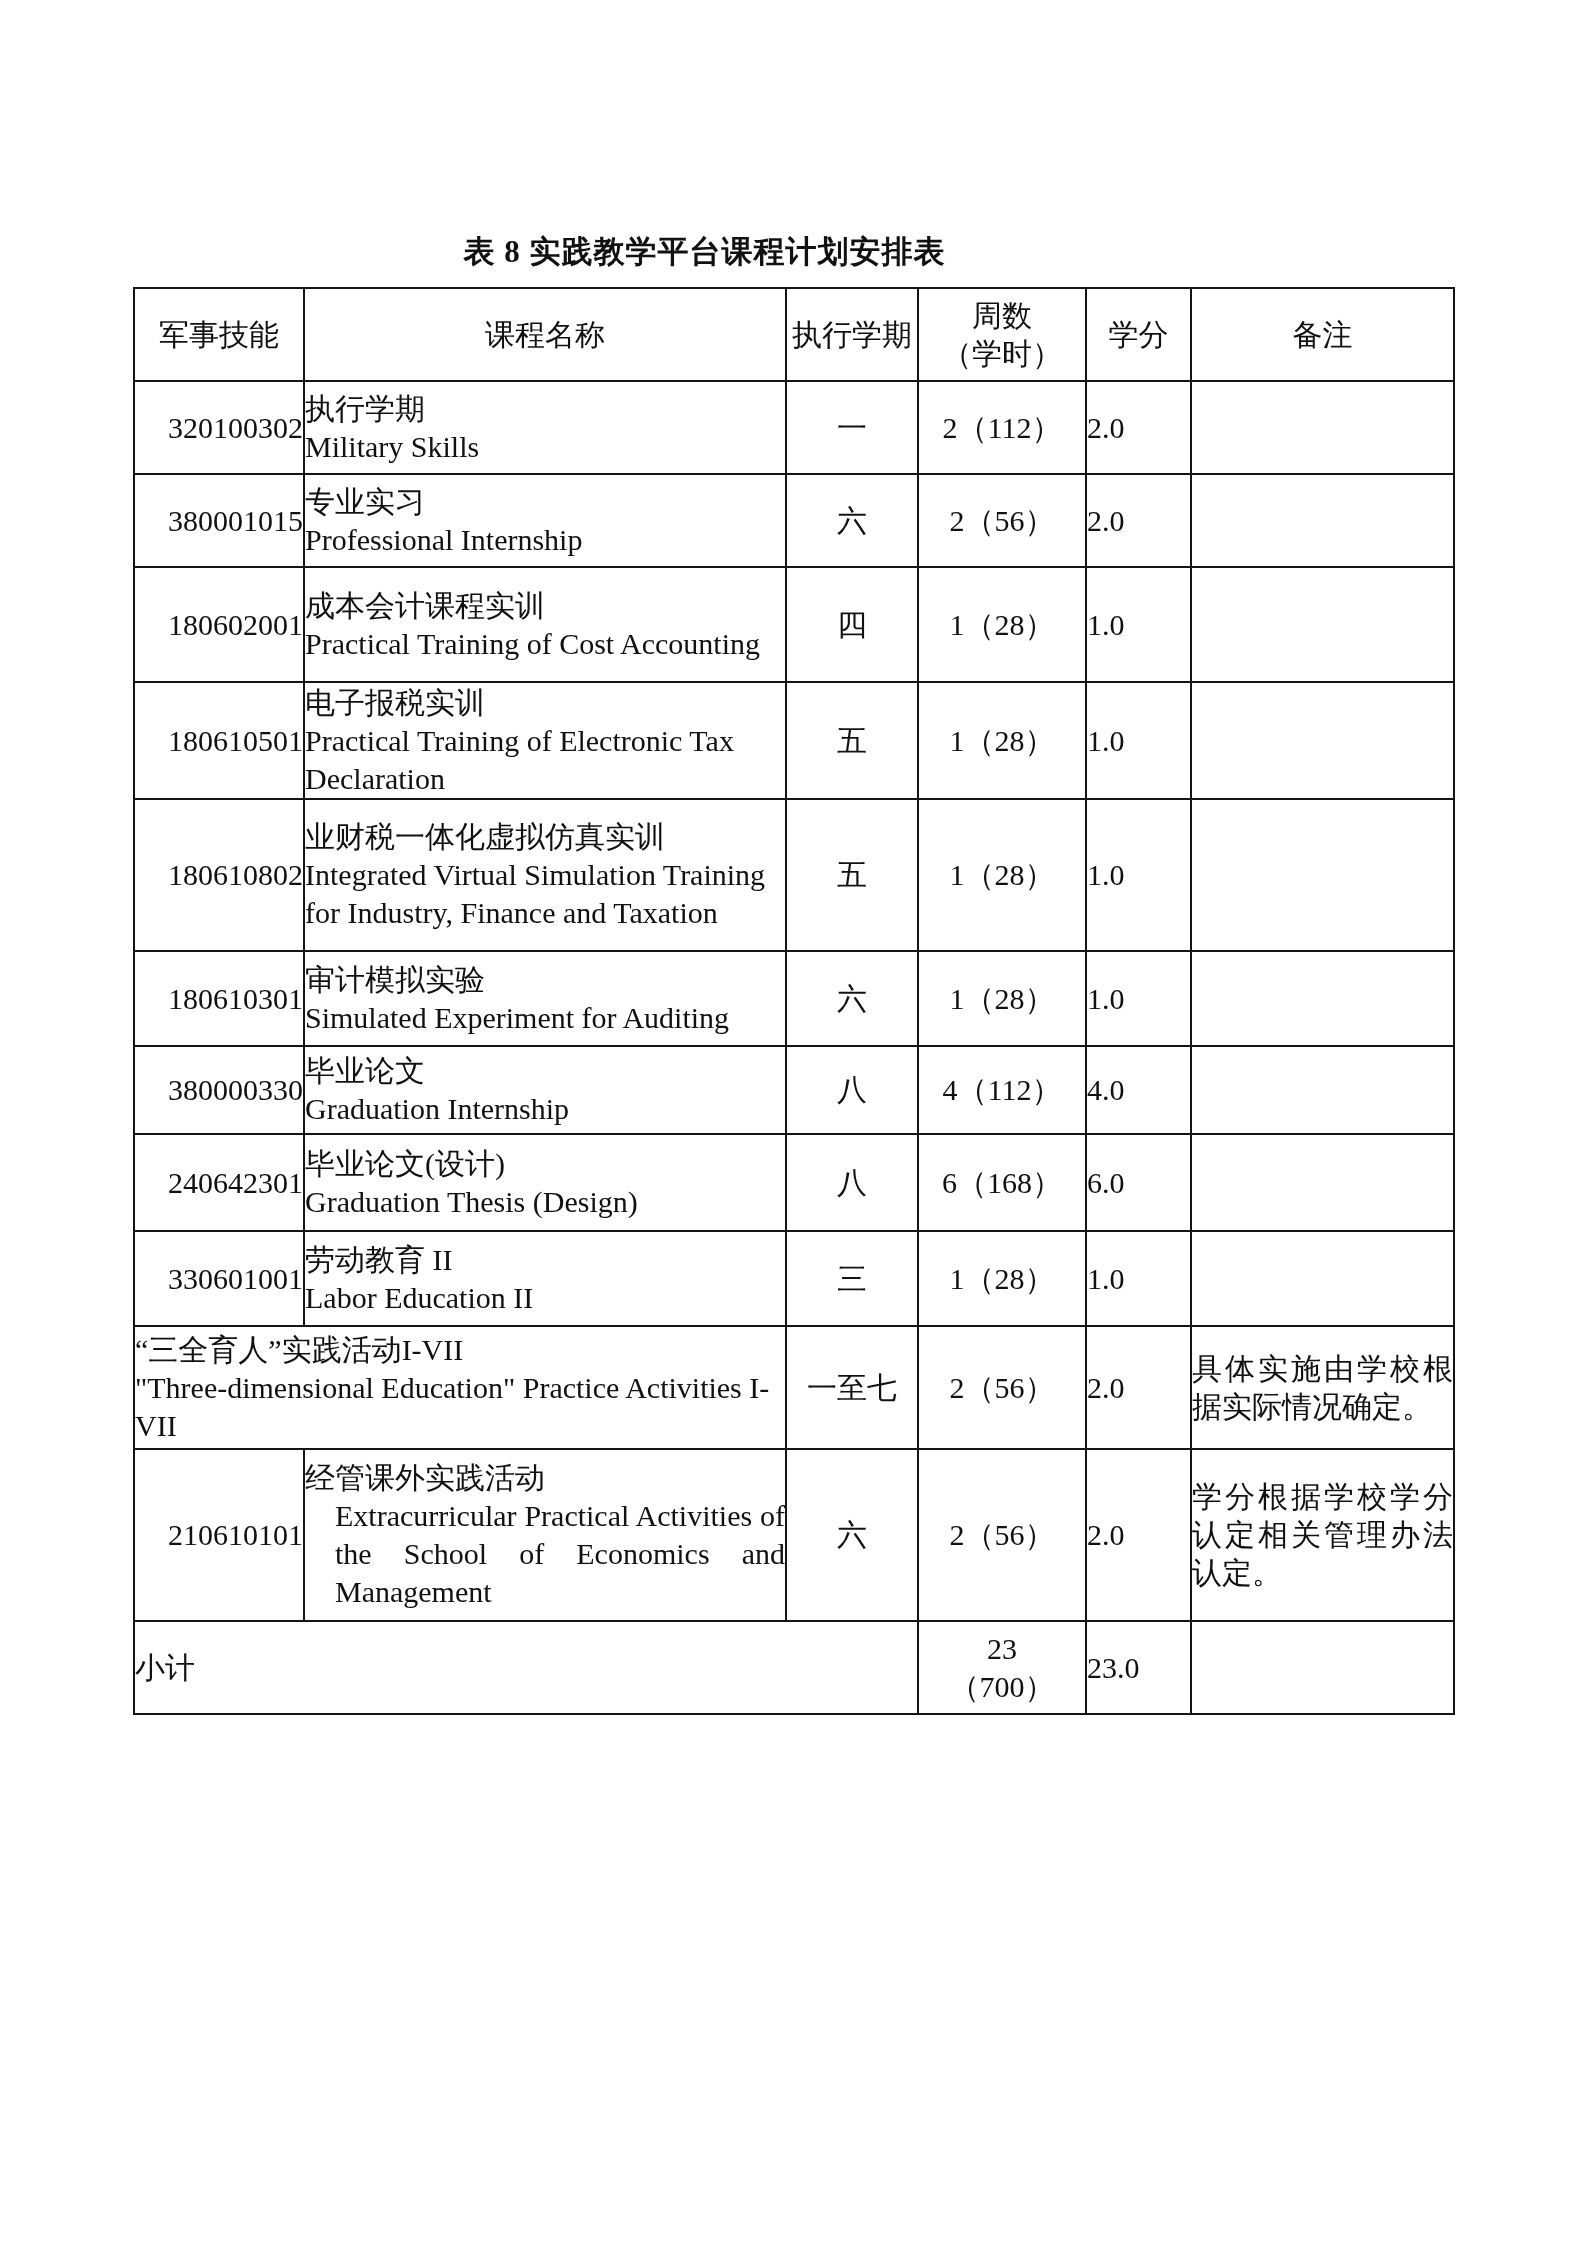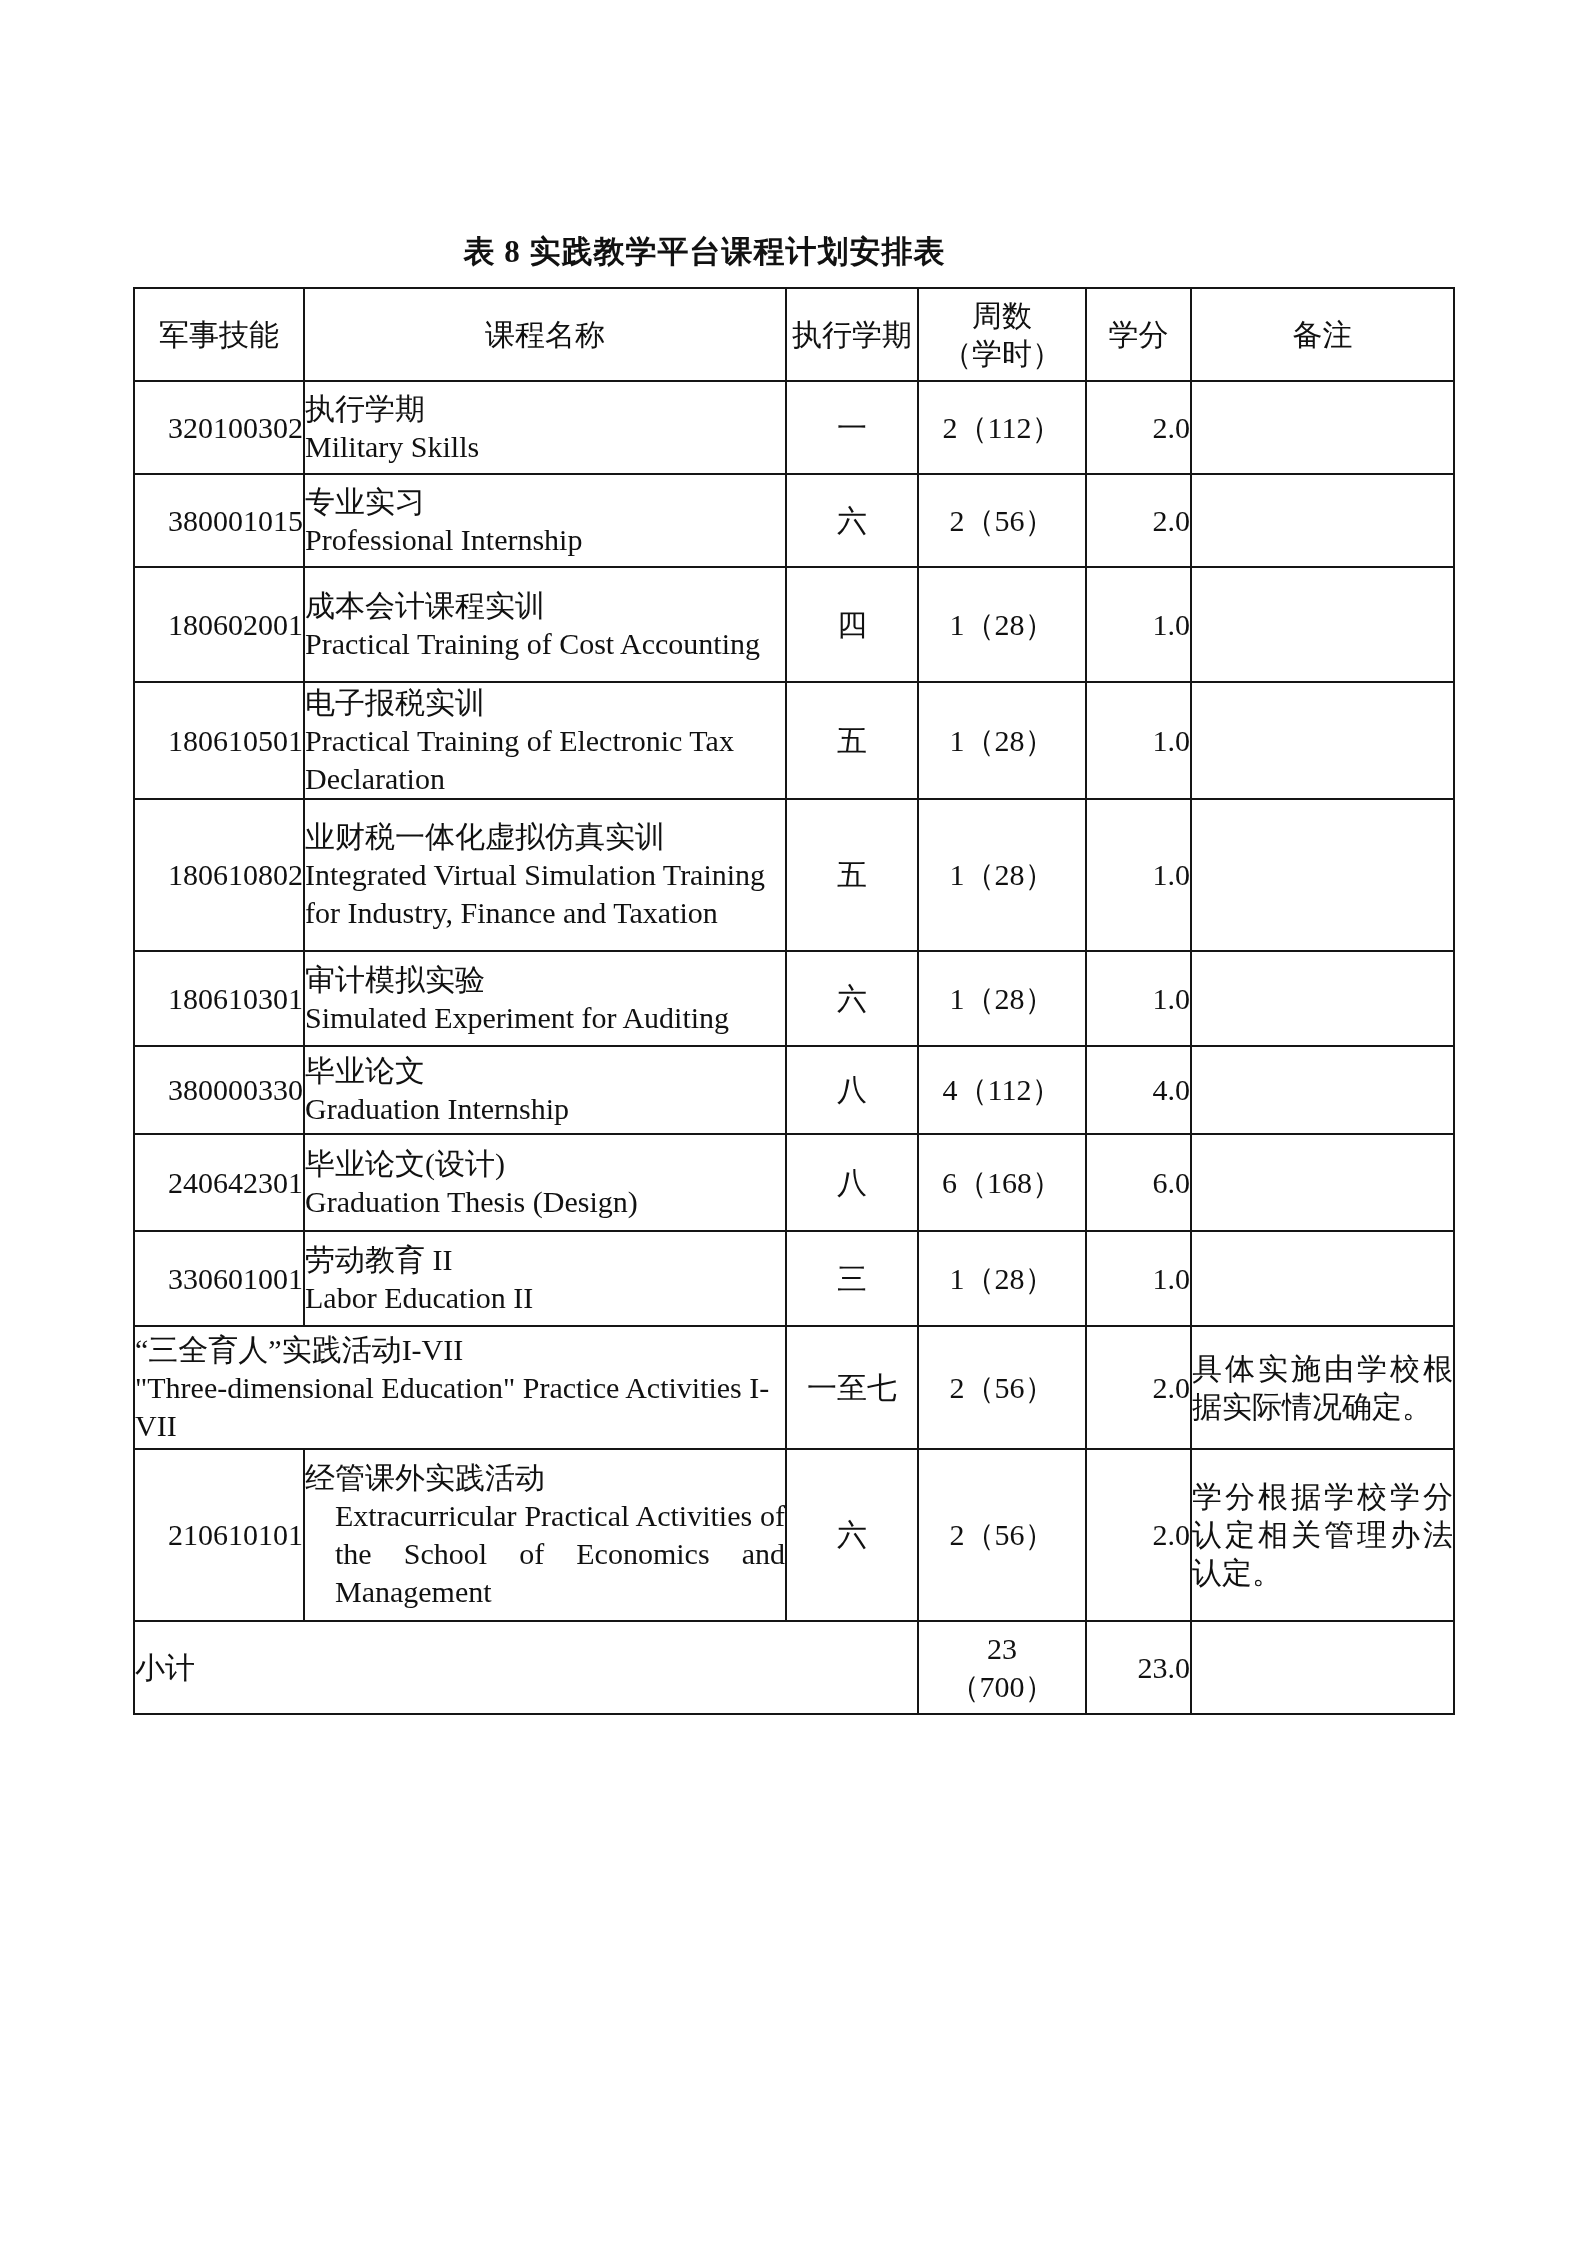--- a/index.html
+++ b/index.html
@@ -48,21 +48,21 @@
     padding: 0;
     overflow: hidden;
   }
   th.hdr { text-align: center; }
   td.code { text-align: right; }
   td.name { text-align: left; padding: 4px 7px; }
   td.name .blk { display: block; }
   td.name .just { text-align: justify; padding-left: 30px; }
   td.sem  { text-align: center; }
   td.wk   { text-align: center; }
-  td.cr   { text-align: right; }
+  td.cr   { text-align: left; }
   td.rm   { text-align: justify; padding: 4px 13px; }
   td.sub-label { text-align: left; padding-right: 8px; }
   .bold { font-weight: bold; }
   .blk { display: block; }
 </style>
 </head>
 <body>
 
 <div class="page">
   <div class="doc-wrap">

